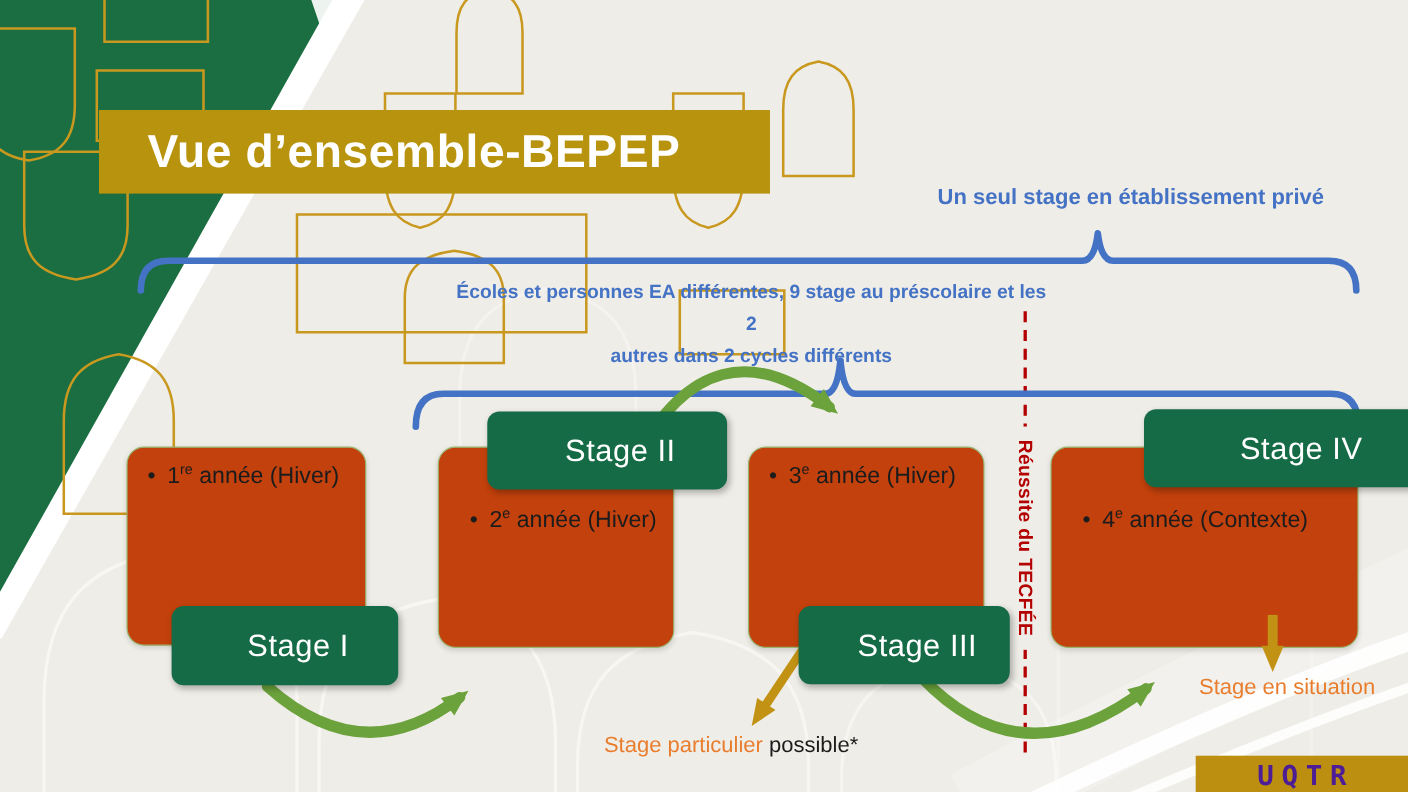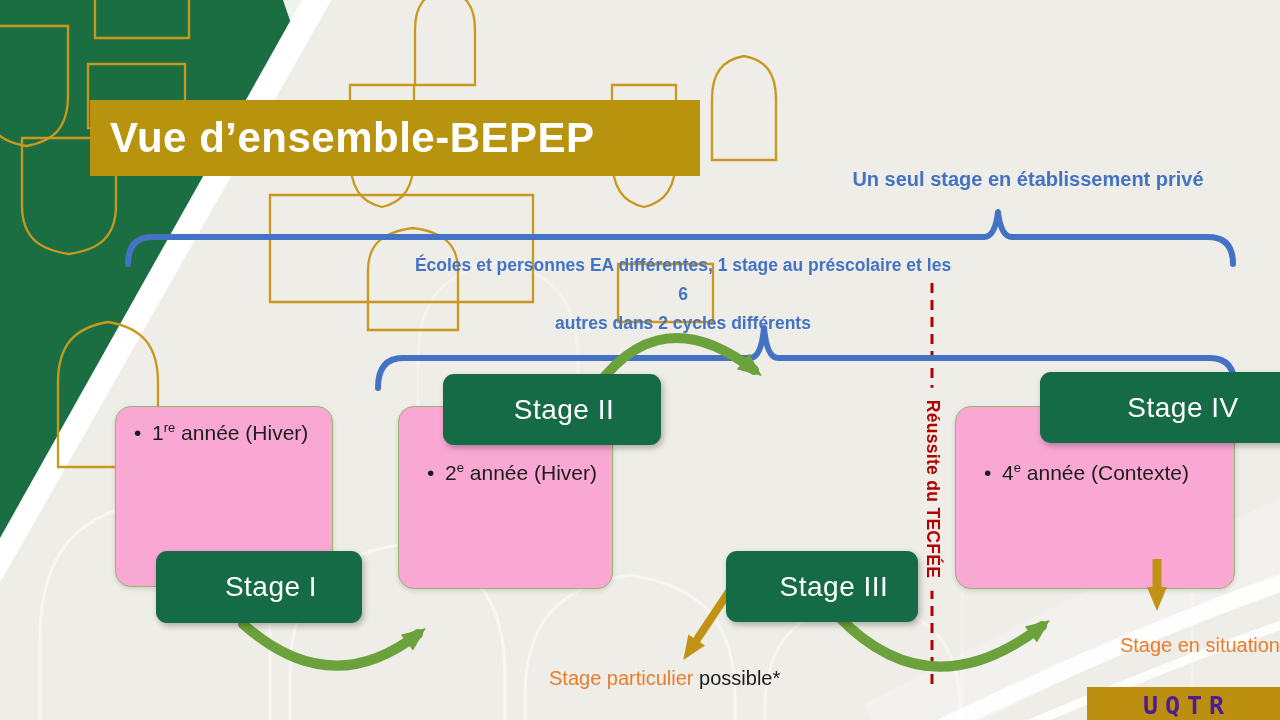--- a/index.html
+++ b/index.html
@@ -10,27 +10,27 @@
   }
   svg.layer{position:absolute;left:0;top:0;pointer-events:none;}
   .bg{z-index:0;}
   .figA{z-index:1;}
   .figB{z-index:4;}
   .title-banner{
     position:absolute;left:90px;top:100px;width:610px;height:76px;
     background:var(--c-gold,#B8930D);z-index:6;display:flex;align-items:center;
   }
   .title-banner .t{
-    color:#fff;font-size:42px;font-weight:bold;padding-left:20px;letter-spacing:.5px;white-space:nowrap;
+    color:#fff;font-size:42px;font-weight:bold;padding-left:44px;letter-spacing:.5px;white-space:nowrap;
   }
   .blue-note{position:absolute;color:var(--c-blue,#4472C4);font-weight:bold;z-index:6;text-align:center;}
   .note-private{left:778px;top:168px;width:500px;font-size:20px;}
   .note-schools{left:408px;top:251px;width:550px;font-size:17.5px;line-height:29px;}
   .card{
-    position:absolute;background:#f9a8d4;border:1.6px solid var(--c-box-border,#97B56D);
+    position:absolute;background:#c2410c;border:1.6px solid var(--c-box-border,#97B56D);
     border-radius:16px;z-index:3;box-shadow:0 2px 5px rgba(0,0,0,.13);
     color:#1c1c1c;font-size:21px;line-height:28px;box-sizing:border-box;
     padding:12px 10px 10px 14px;
   }
   .card.pad-top{padding-top:52px;padding-left:24px;}
   .bullet{position:relative;padding-left:22px;margin-bottom:4px;}
   .bullet::before{content:"•";position:absolute;left:4px;top:0;}
   sup{font-size:.62em;line-height:0;}
   .stage-label{
     position:absolute;background:var(--c-green-dark,#156B45);color:#fff;
@@ -38,21 +38,21 @@
     font-size:28px;letter-spacing:.5px;box-shadow:2px 3px 6px rgba(0,0,0,.28);white-space:nowrap;padding-left:24px;
   }
   .tecfee{
     position:absolute;left:932px;top:489px;transform:translate(-50%,-50%) rotate(90deg);
     transform-origin:center;background:var(--c-beige,#EFEDE7);
     color:var(--c-red,#B30000);font-weight:bold;font-size:17.5px;
     padding:6px 12px;white-space:nowrap;z-index:2;letter-spacing:.3px;
   }
   .footnote{position:absolute;z-index:6;font-size:20px;color:#1c1c1c;}
   .fn-particulier{left:549px;top:667px;white-space:nowrap;}
-  .fn-emploi{left:1090px;top:632px;width:190px;text-align:right;line-height:26px;}
+  .fn-emploi{left:1090px;top:612px;width:190px;text-align:left;line-height:26px;}
   .orange{color:var(--c-orange,#E97D2E);}
   .uqtr-logo{
     position:absolute;left:1087px;top:687px;width:193px;height:40px;
     background:var(--c-gold-logo,#BC8F10);z-index:7;display:flex;align-items:center;justify-content:center;
   }
   .uqtr-logo .l{
     color:#4c1d95;font-family:"DejaVu Sans Mono","Liberation Mono",monospace;
     font-weight:bold;font-size:25px;letter-spacing:7px;padding-left:7px;margin-top:-4px;
   }
 </style>
@@ -99,20 +99,23 @@
   </svg>
 
   <div class="tecfee">Réussite du TECFÉE</div>
 
   <div class="card" style="left:115px;top:406px;width:218px;height:181px">
     <div class="bullet"><span>1</span><sup>re</sup><span> année (Hiver)</span></div>
   </div>
   <div class="card pad-top" style="left:398px;top:406px;width:215px;height:183px">
     <div class="bullet"><span>2</span><sup>e</sup><span> année (Hiver)</span></div>
   </div>
+  <div class="card" style="left:680px;top:406px;width:215px;height:183px">
+    <div class="bullet"><span>3</span><sup>e</sup><span> année (Hiver)</span></div>
+  </div>
   <div class="card pad-top" style="left:955px;top:406px;width:280px;height:183px">
     <div class="bullet"><span>4</span><sup>e</sup><span> année (Contexte)</span></div>
   </div>
 
   <svg class="layer figB" width="1280" height="720" viewBox="0 0 1280 720">
     <defs>
       <marker id="ah-green" markerUnits="userSpaceOnUse" markerWidth="28" markerHeight="26" refX="16" refY="12" orient="auto">
         <path d="M2,2 L26,12 L2,22 Z" fill="#6CA23C"></path>
       </marker>
       <marker id="ah-gold" markerUnits="userSpaceOnUse" markerWidth="28" markerHeight="26" refX="14" refY="12" orient="auto">
@@ -130,21 +133,21 @@
   <div class="stage-label" style="left:443px;top:374px;width:194px;height:71px">Stage II</div>
   <div class="stage-label" style="left:726px;top:551px;width:168px;height:71px">Stage III</div>
   <div class="stage-label" style="left:1040px;top:372px;width:238px;height:71px">Stage IV</div>
 
   <div class="title-banner">
     <div class="t">Vue d’ensemble-BEPEP</div>
   </div>
 
   <div class="blue-note note-private">Un seul stage en établissement privé</div>
   <div class="blue-note note-schools">
-    <div>Écoles et  personnes EA différentes, 1 stage au préscolaire et les 6</div>
+    <div>Écoles et  personnes EA différentes, 9 stage au préscolaire et les 2</div>
     <div>autres dans 2 cycles différents</div>
   </div>
 
   <div class="footnote fn-particulier">
     <span class="orange">Stage particulier</span><span> possible*</span>
   </div>
   <div class="footnote fn-emploi">
     <div><span class="orange">Stage en situation</span></div>
   </div>
 

